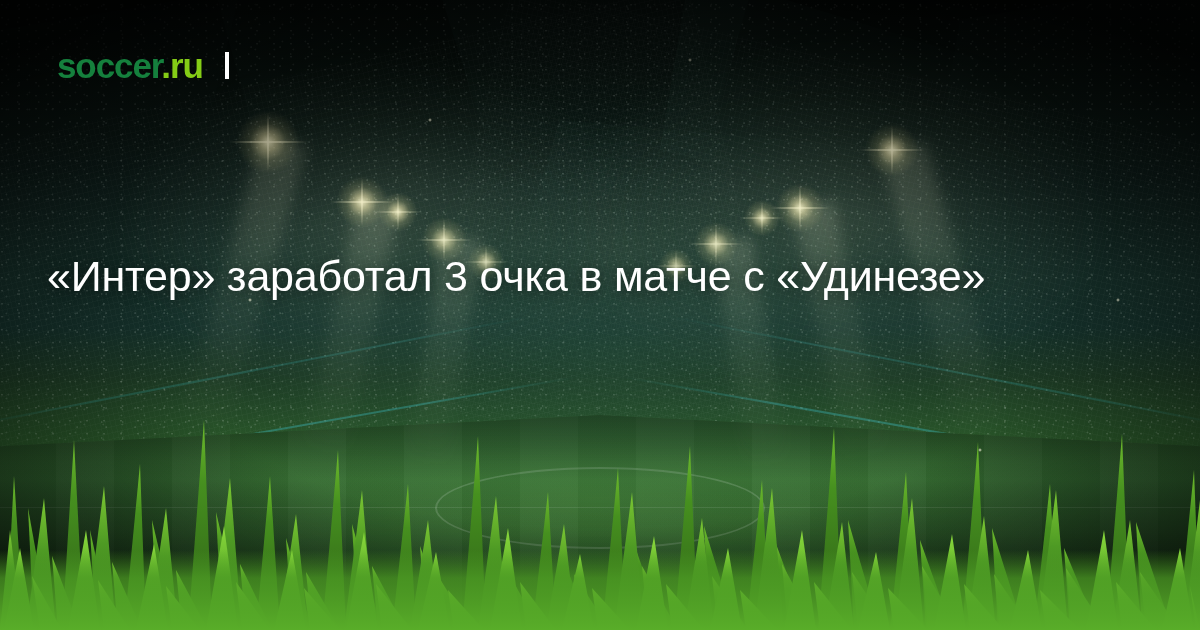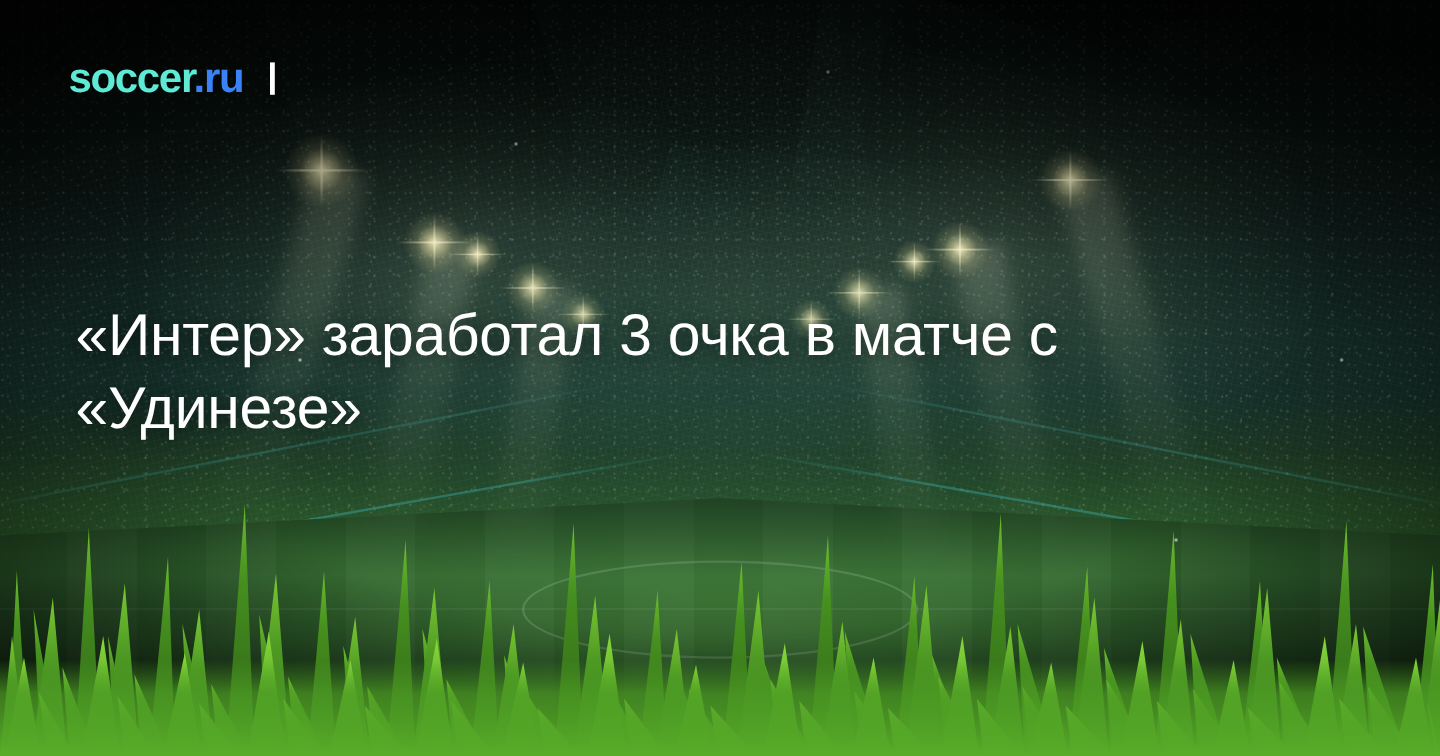--- a/index.html
+++ b/index.html
@@ -182,45 +182,45 @@
     gap:0;
     z-index:8;
   }
   .logo {
     font-size:35px;
     font-weight:700;
     letter-spacing:-1.1px;
     line-height:1;
     white-space:nowrap;
   }
-  .logo .soccer { color:#5eead4; }
-  .logo .ru     { color:#3b82f6; }
+  .logo .soccer { color:#15803d; }
+  .logo .ru     { color:#84cc16; }
 
   .sep {
     width:4px; height:27px;
     background:#ffffff;
     margin:0 18px 0 22px;
     flex:0 0 auto;
   }
   .kicker {
     color:#ffffff;
     font-size:31px;
     font-weight:700;
     letter-spacing:.4px;
     line-height:1;
     white-space:nowrap;
   }
 
   
   .headline {
     position:absolute;
-    left:63px; top:250px;
+    left:47px; top:250px;
     width:1060px;
     color:#ffffff;
-    font-size:49px;
+    font-size:43px;
     font-weight:400;
     line-height:1.25;
     letter-spacing:-0.2px;
     z-index:8;
     text-shadow:0 2px 14px rgba(0,0,0,.55);
   }
 </style>
 </head>
 <body>
 

